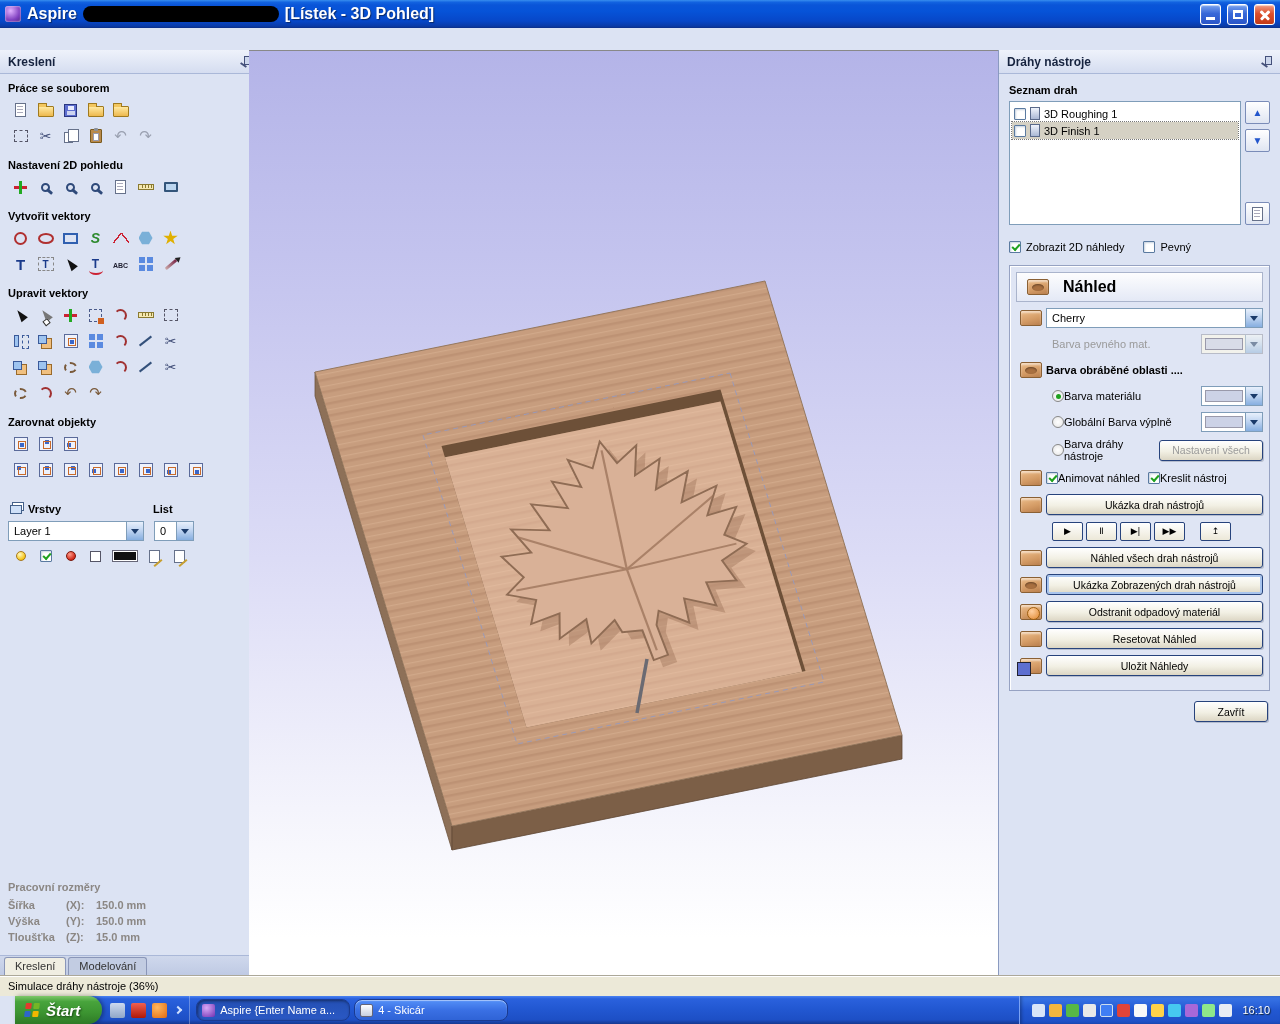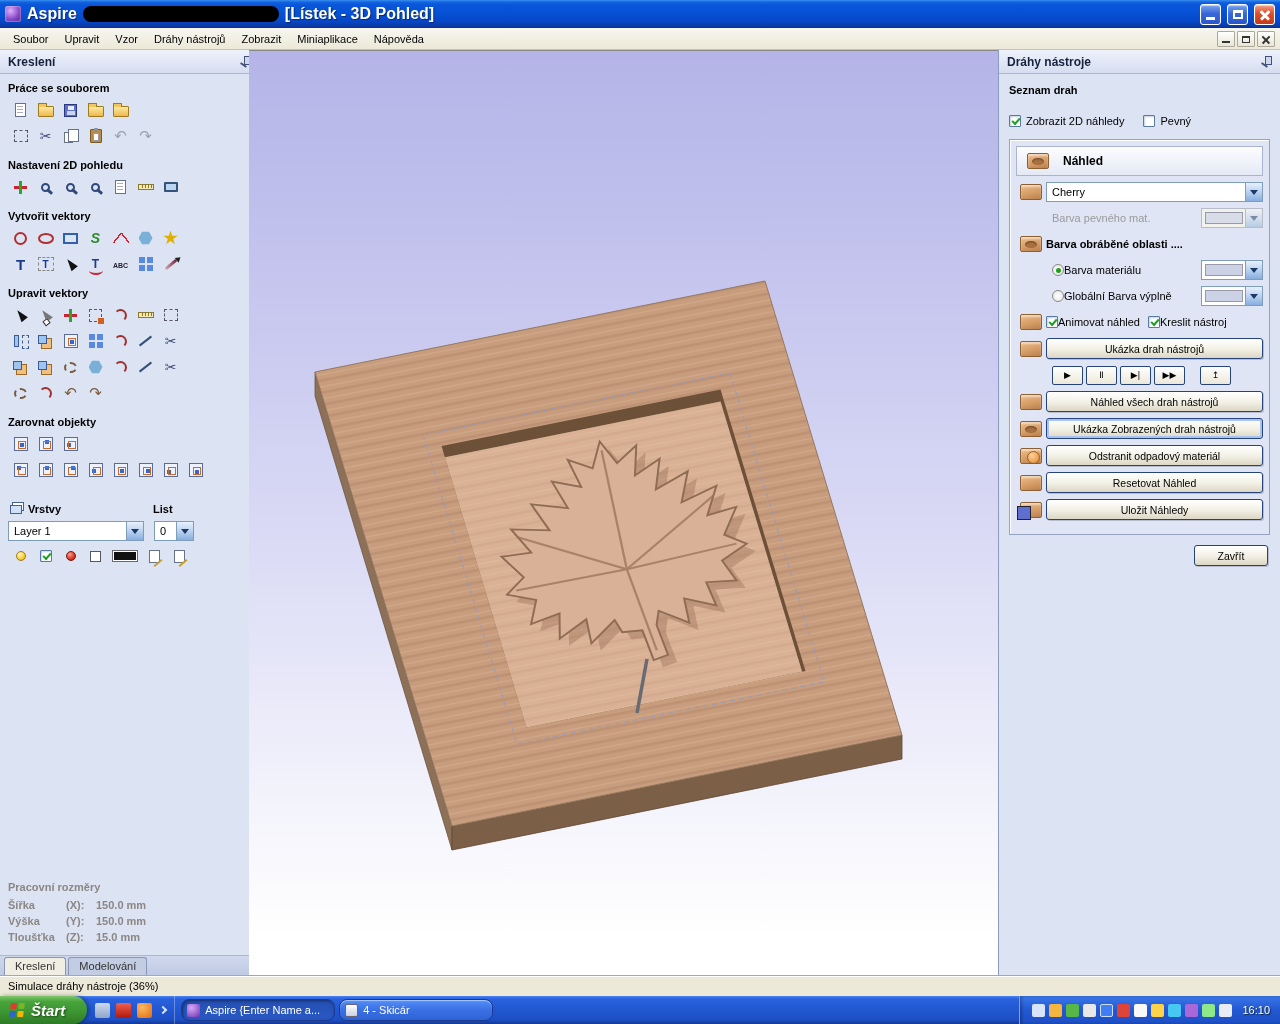--- a/index.html
+++ b/index.html
@@ -165,21 +165,21 @@
     box-shadow:inset 1px 1px 2px rgba(90,120,160,.35)}
   .xpcheck.checked::after{content:"";position:absolute;left:2px;top:2px;width:6px;height:3px;border-left:2px solid #1fa11f;border-bottom:2px solid #1fa11f;transform:rotate(-48deg)}
   .listbtns{width:25px;display:flex;flex-direction:column;gap:5px}
   .arrbtn{width:25px;height:23px;border:1px solid #7a8cb8;border-radius:2px;background:linear-gradient(#fff,#dfe5f2);
     color:#2255cc;font-size:10px;display:flex;align-items:center;justify-content:center;padding:0;font-family:inherit}
   .listbtns .flexsp{flex:1}
   .chkrow{display:flex;align-items:center;gap:5px;margin:16px 0 0}
   .chkrow .second{margin-left:14px}
   .pvbox{border:1px solid #96a2c2;background:#dfe5f4;margin-top:12px;padding:6px 6px 8px;box-shadow:inset 1px 1px 0 #fff}
   .pvhead{border:1px solid #aab4cc;background:linear-gradient(#fdfdfe,#e4e9f6);height:30px;display:flex;align-items:center;gap:14px;
-    padding:0 10px;font-weight:bold;font-size:12px;margin-bottom:6px}
+    padding:0 10px;font-weight:bold;font-size:16px;margin-bottom:6px}
   .pvrow{display:flex;align-items:center;margin:6px 0;min-height:20px}
   .icell{width:30px;display:flex;justify-content:center;flex:0 0 auto}
   .pvrow.indent{padding-left:36px}
   .dislabel{color:#9a9a9a}
   .blabel{font-weight:bold}
   .grow{flex:1}
   .xpradio{width:12px;height:12px;border:1px solid #888;border-radius:50%;background:radial-gradient(#fff,#e4e4e4);position:relative;flex:0 0 auto}
   .xpradio.checked::after{content:"";position:absolute;left:3px;top:3px;width:5px;height:5px;border-radius:50%;background:#1fa11f}
   .xpdd.swatch{width:62px;padding-left:3px}
   .sw{flex:1;height:12px;margin-right:2px;background:#ccd2e6;border:1px solid #99a}
@@ -195,21 +195,21 @@
     font-size:9px;padding:0;font-family:inherit}
   .playbtn.last{margin-left:12px}
   .closerow{display:flex;justify-content:flex-end;margin-top:10px;padding-right:2px}
   .xpbtn.closebtn{width:74px}
 
   
   .statusbar{position:absolute;left:0;top:975px;right:0;height:21px;background:#ece9d8;border-top:1px solid #aca899;
     box-shadow:inset 0 1px 0 #fff;display:flex;align-items:center;padding:0 8px}
 
   
-  .taskbar{position:absolute;left:0;top:996px;right:0;height:28px;display:flex;align-items:center;
+  .taskbar{position:absolute;left:15px;top:996px;right:0;height:28px;display:flex;align-items:center;
     background:linear-gradient(180deg,#4b83f2 0%,#2a61dd 10%,#2258d2 45%,#1d4fc5 85%,#16388f 100%)}
   .start{height:28px;padding:0 22px 0 10px;border-radius:0 14px 14px 0;display:flex;align-items:center;gap:7px;flex:0 0 auto;
     background:linear-gradient(180deg,#7ec86a 0%,#48a43c 20%,#3c9431 60%,#2e7a26 100%);
     color:#fff;font-weight:bold;font-style:italic;font-size:15px;text-shadow:1px 1px 2px #1a4a14;box-shadow:2px 0 4px rgba(0,0,0,.35)}
   .flag{width:14px;height:14px;display:grid;grid-template-columns:1fr 1fr;grid-template-rows:1fr 1fr;gap:1.5px;transform:skewX(-8deg)}
   .flag i{border-radius:1px;display:block}
   .flag i:nth-child(1){background:#e23a2e}.flag i:nth-child(2){background:#74b626}
   .flag i:nth-child(3){background:#2e66c9}.flag i:nth-child(4){background:#f1b700}
   .ql{display:flex;align-items:center;gap:6px;padding:0 8px;border-right:1px solid rgba(255,255,255,.3);margin-right:4px;height:100%}
   .qlicon{width:15px;height:15px;border-radius:2px}
@@ -241,40 +241,20 @@
       </span>
     <span class="wbtn">
         <i class="g-rest"></i>
       </span>
     <span class="wbtn close">
         <i class="g-x1"></i>
         <i class="g-x2"></i>
       </span>
   </div>
 
-  <div class="menubar">
-    <span class="menu-item">Soubor</span>
-    <span class="menu-item">Upravit</span>
-    <span class="menu-item">Vzor</span>
-    <span class="menu-item">Dráhy nástrojů</span>
-    <span class="menu-item">Zobrazit</span>
-    <span class="menu-item">Miniaplikace</span>
-    <span class="menu-item">Nápověda</span>
-    <span class="flexsp"></span>
-    <span class="mdibtn">
-        <i class="m-min"></i>
-      </span>
-    <span class="mdibtn">
-        <i class="m-rest"></i>
-      </span>
-    <span class="mdibtn">
-        <i class="m-x1"></i>
-        <i class="m-x2"></i>
-      </span>
-  </div>
 
   <div class="panel left">
     <div class="ptitle">
       <span>Kreslení</span>
       <span class="pin"></span>
     </div>
     <div class="pbody">
 
       <div class="sect first">Práce se souborem</div>
       <div class="tirow">
@@ -624,20 +604,42 @@
   </div>
 
   <div class="panel right">
     <div class="ptitle">
       <span>Dráhy nástroje</span>
       <span class="pin"></span>
     </div>
     <div class="pbody" style="padding:6px 10px 0">
 
       <div class="sect first">Seznam drah</div>
+      <div class="listwrap">
+        <div class="tplist">
+          <div class="tpitem">
+            <span class="xpcheck"></span>
+            <i class="sh sh-tpath"></i>
+            <span>3D Roughing 1</span>
+          </div>
+          <div class="tpitem selected">
+            <span class="xpcheck"></span>
+            <i class="sh sh-tpath"></i>
+            <span>3D Finish 1</span>
+          </div>
+        </div>
+        <div class="listbtns">
+          <button class="arrbtn">▲</button>
+          <button class="arrbtn">▼</button>
+          <span class="flexsp"></span>
+          <button class="arrbtn">
+              <i class="sh sh-page"></i>
+            </button>
+        </div>
+      </div>
 
       <div class="chkrow">
         <span class="xpcheck checked"></span>
         <span>Zobrazit 2D náhledy</span>
         <span class="xpcheck second"></span>
         <span>Pevný</span>
       </div>
 
       <div class="pvbox">
         <div class="pvhead">
@@ -681,20 +683,25 @@
 
         <div class="pvrow indent">
           <span class="xpradio"></span>
           <span class="grow">Globální Barva výplně</span>
           <div class="xpdd swatch">
             <span class="sw"></span>
             <span class="ddbtn"></span>
           </div>
         </div>
 
+        <div class="pvrow indent">
+          <span class="xpradio"></span>
+          <span>Barva dráhy nástroje</span>
+          <button class="xpbtn smallgray">Nastavení všech</button>
+        </div>
 
         <div class="pvrow">
           <span class="icell">
               <i class="sh sh-wood"></i>
             </span>
           <span class="xpcheck checked"></span>
           <span>Animovat náhled</span>
           <span class="xpcheck checked" style="margin-left:8px"></span>
           <span>Kreslit nástroj</span>
         </div>

